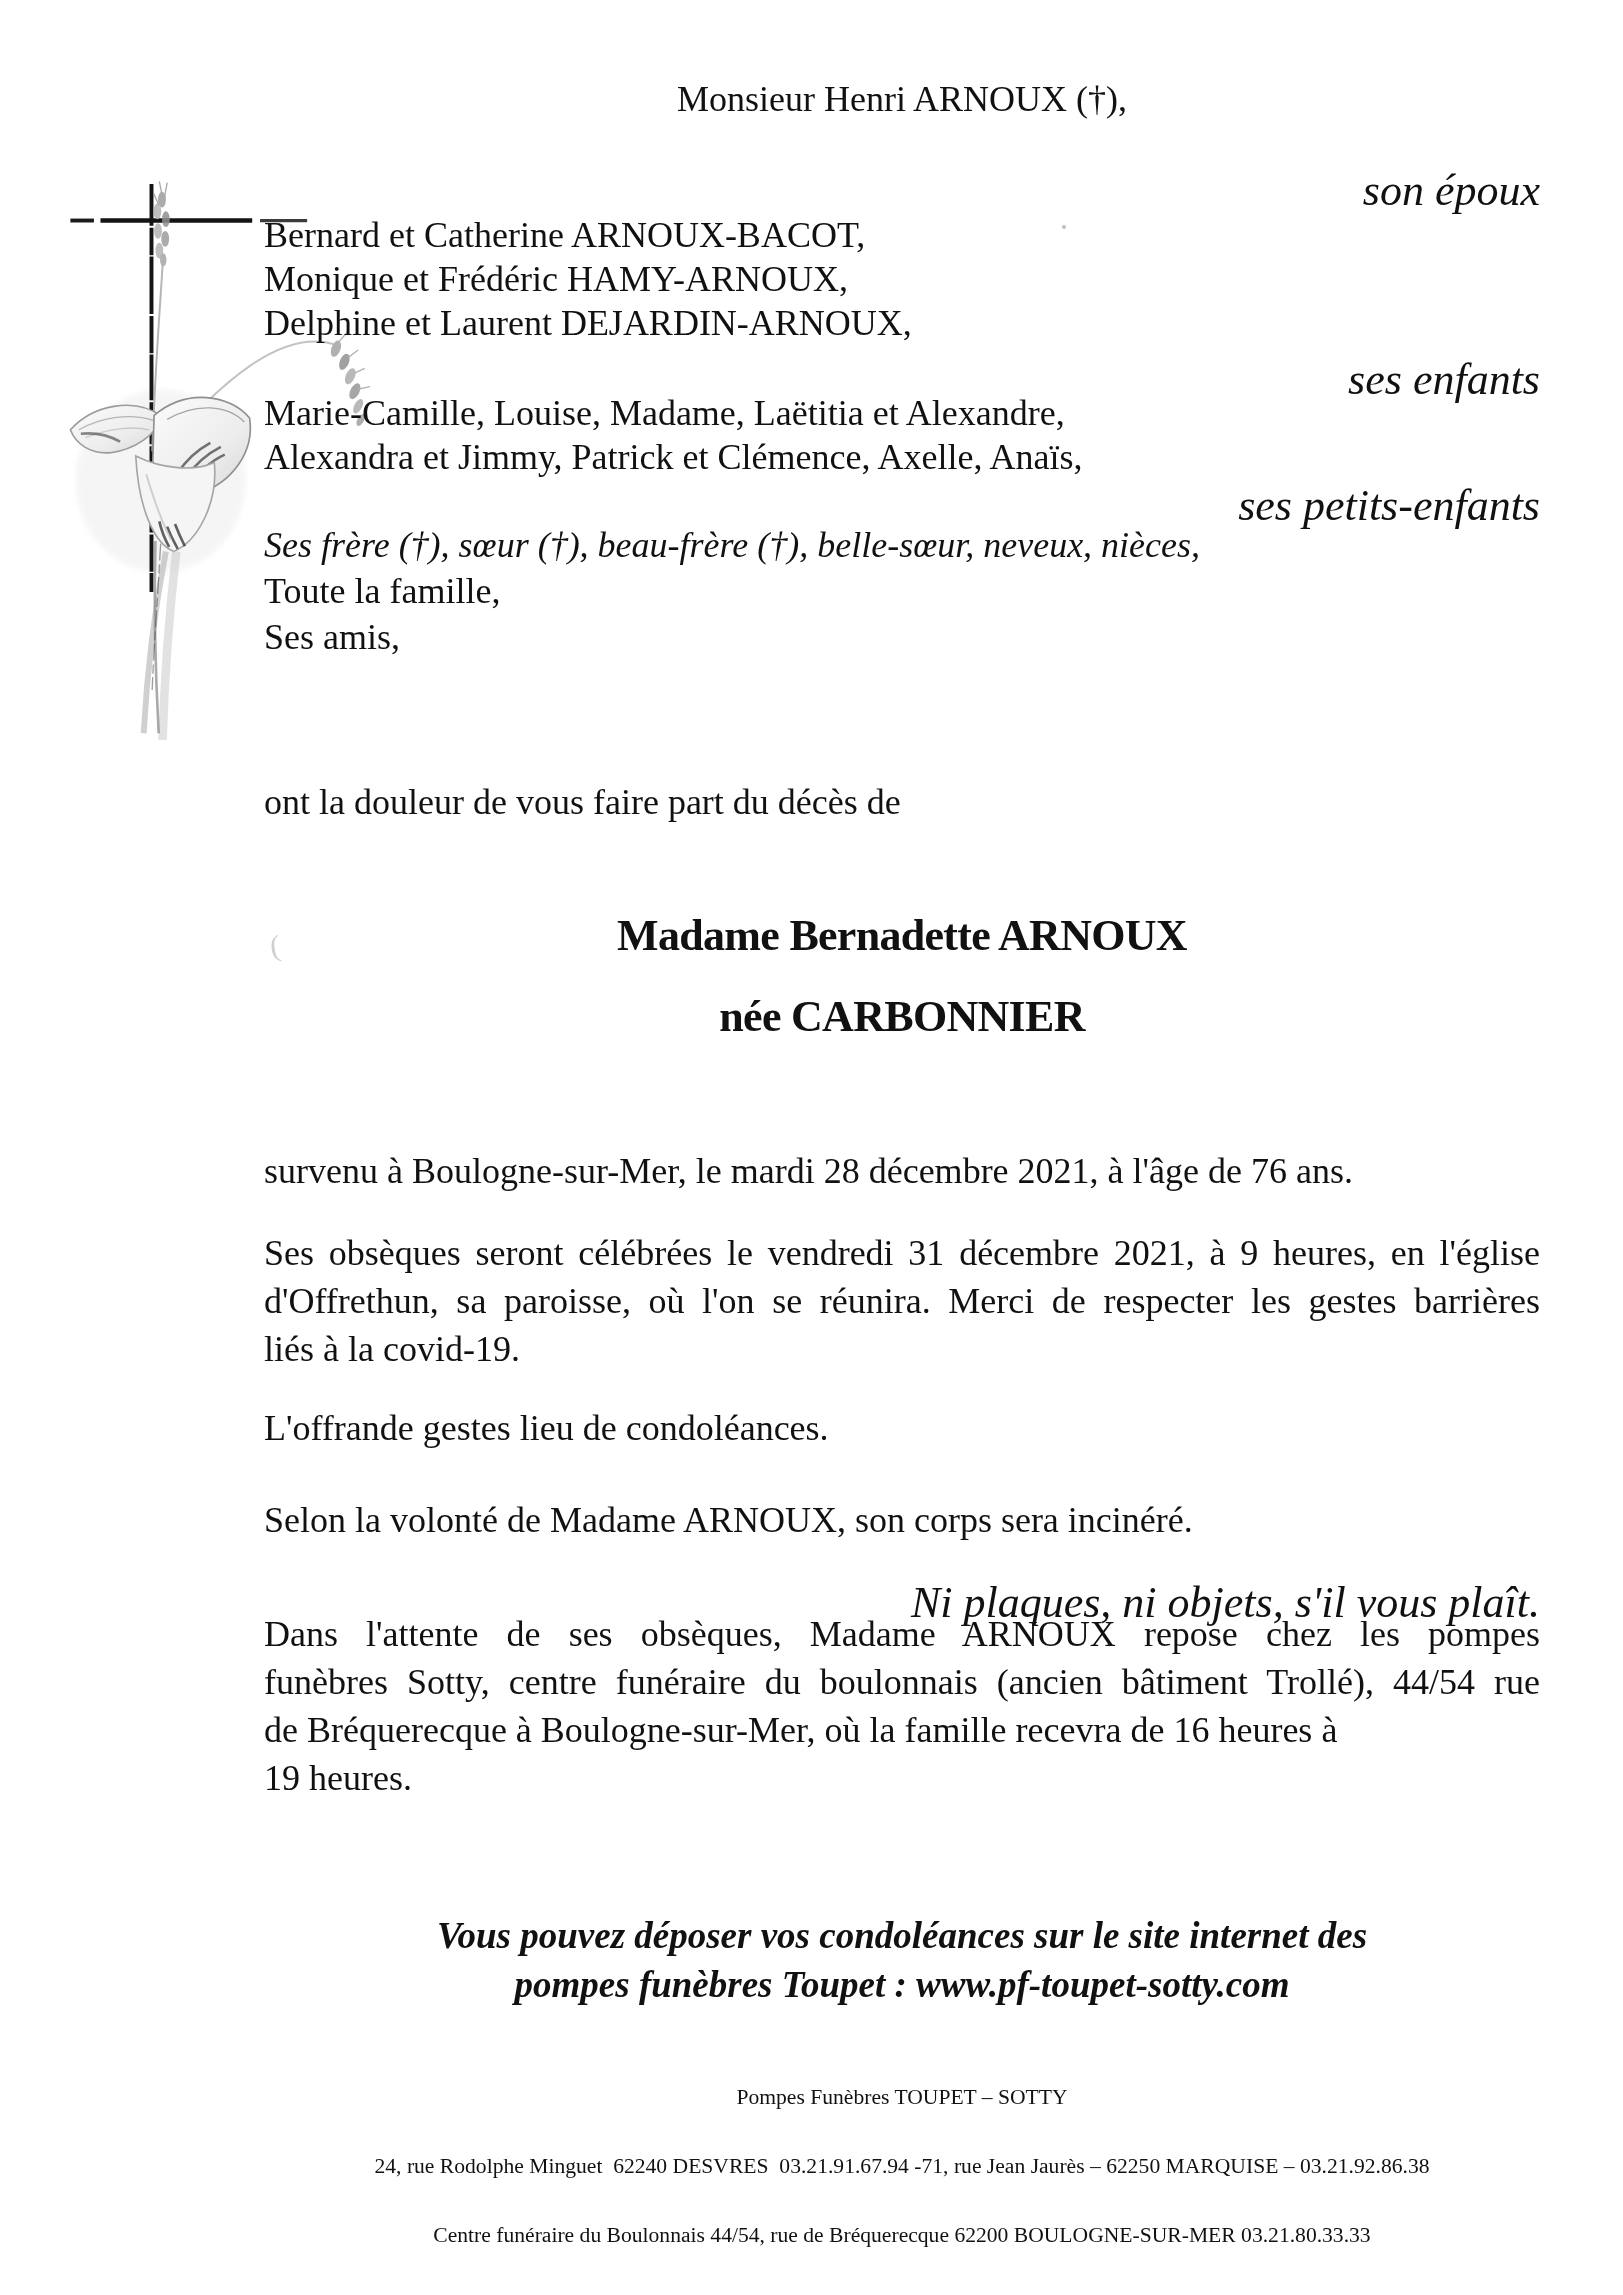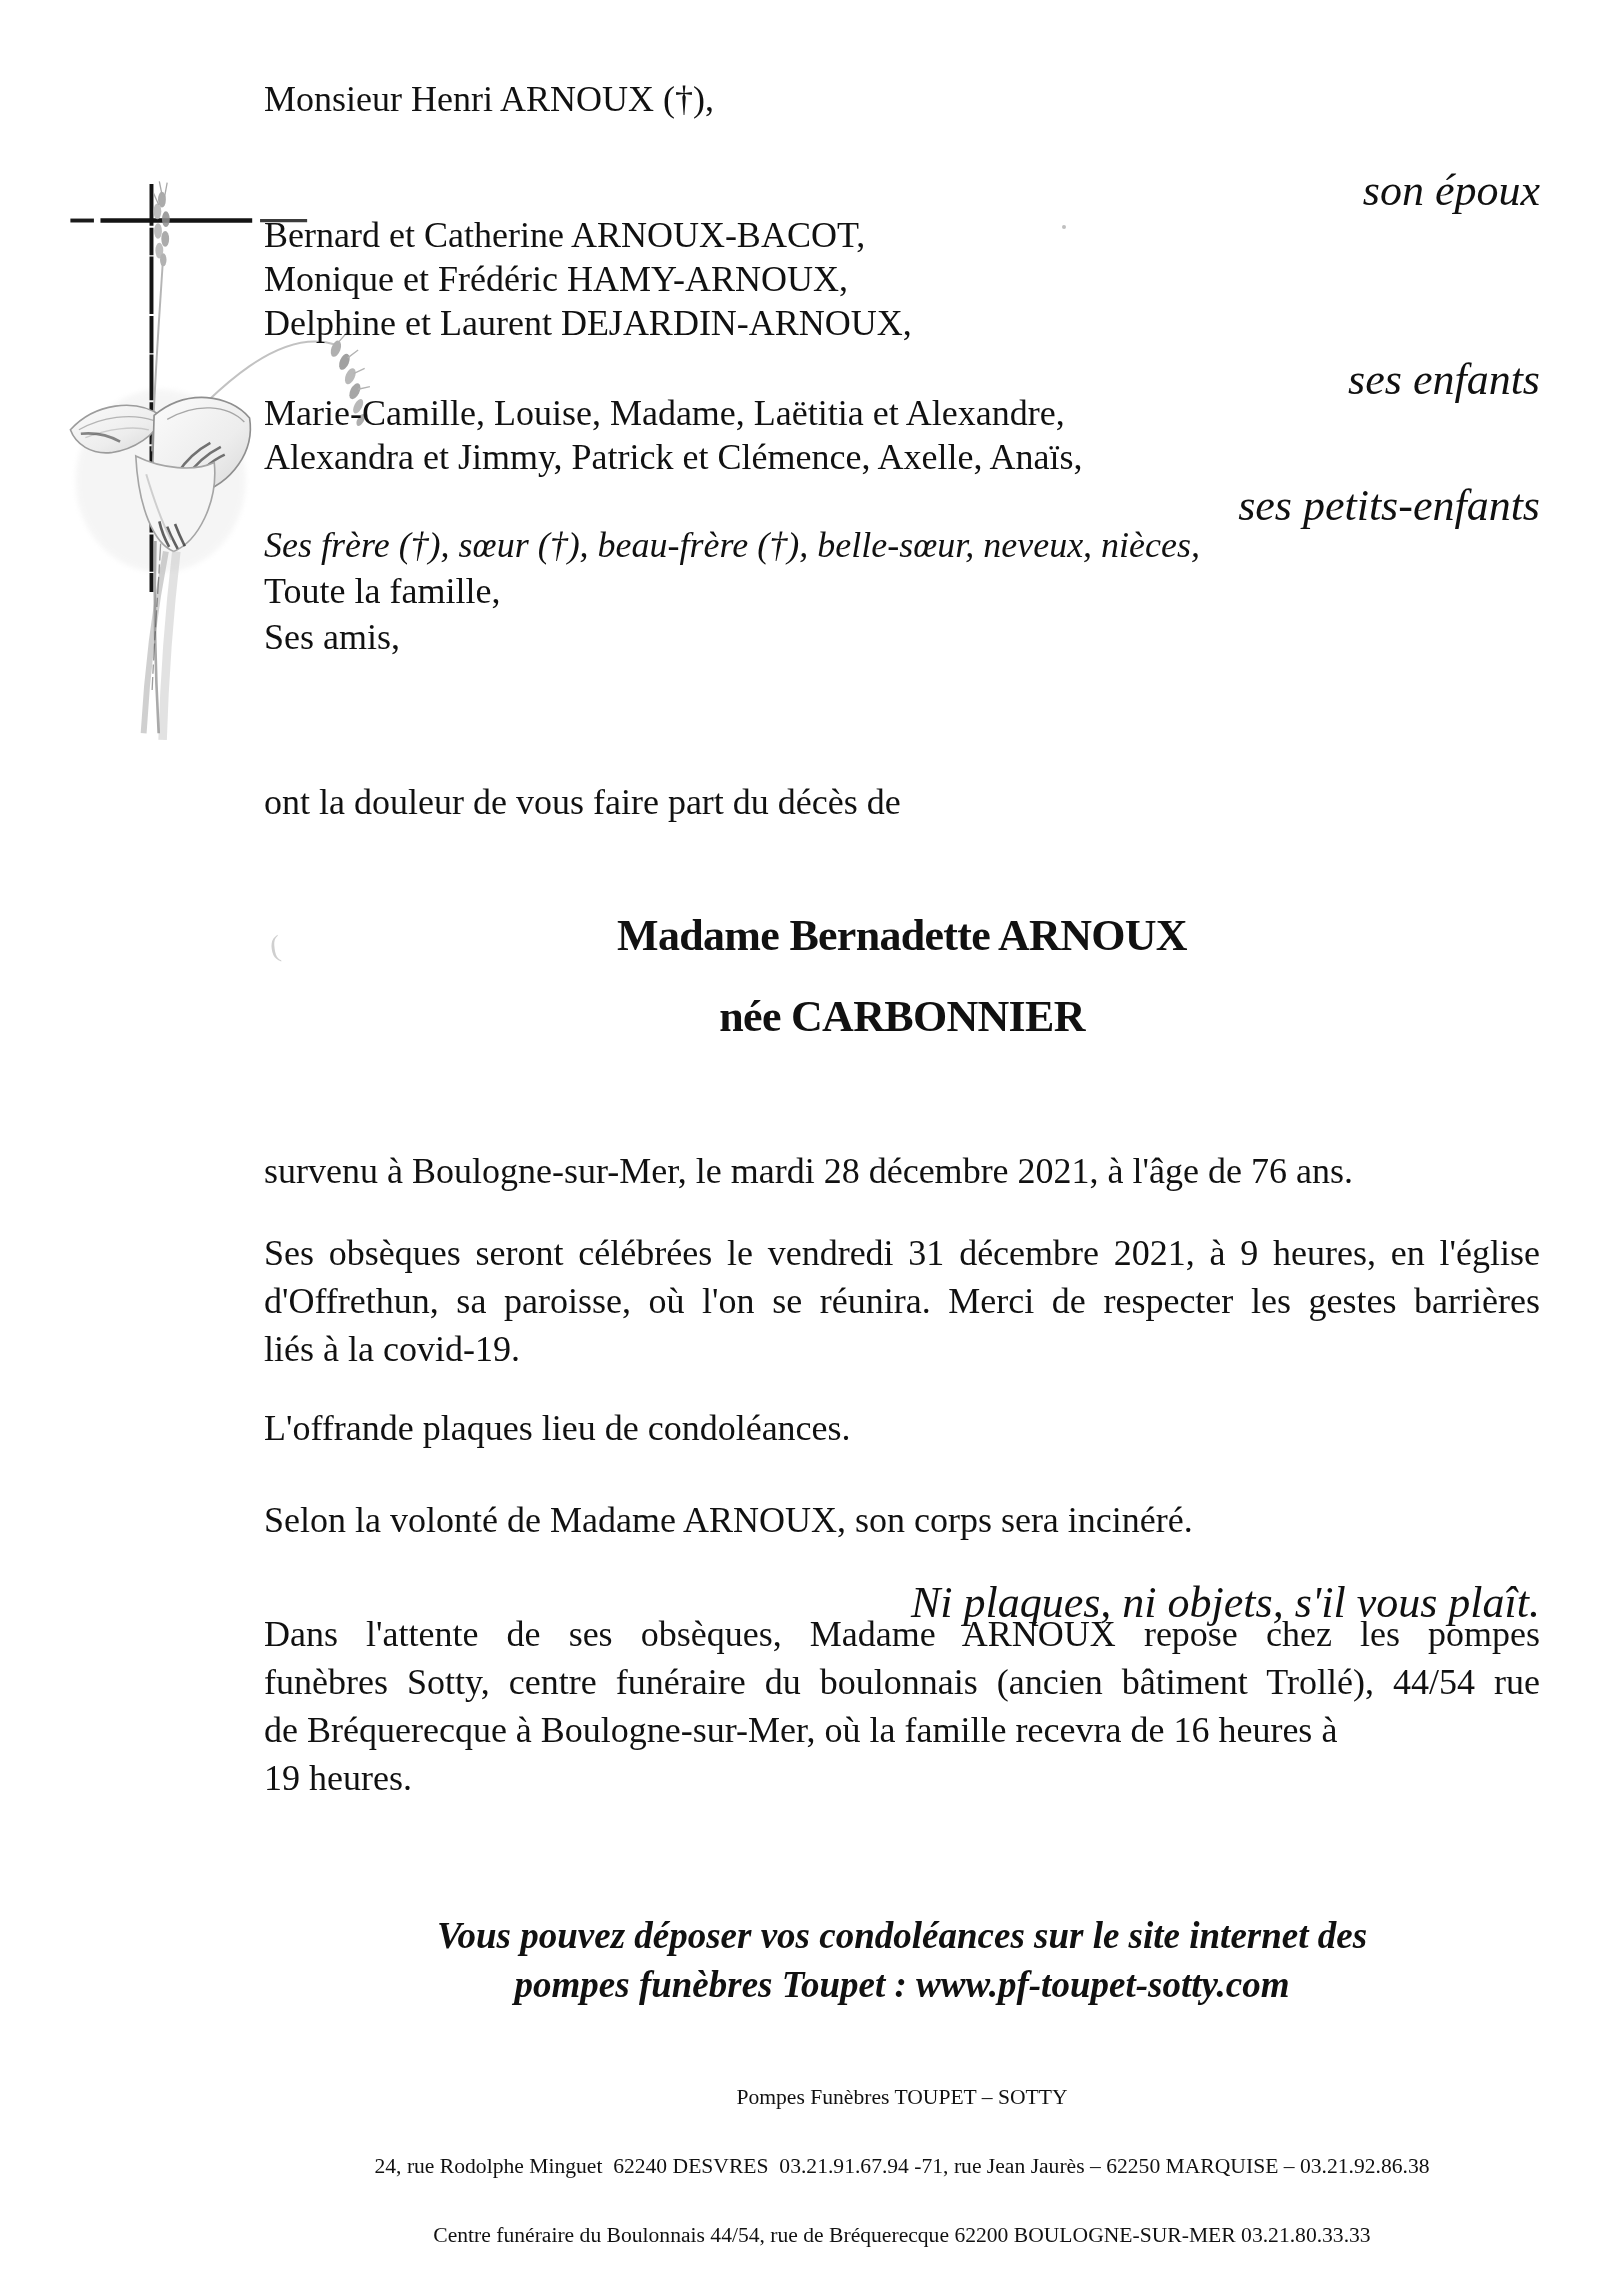--- a/index.html
+++ b/index.html
@@ -107,21 +107,21 @@
       <path d="M168,578 C152,660 140,748 134,856" stroke="#b7b7b7" stroke-width="9" fill="none" opacity="0.65"></path>
       <path d="M184,578 C174,664 166,764 163,866" stroke="#c6c6c6" stroke-width="13" fill="none" opacity="0.5"></path>
       <path d="M152,562 C150,644 152,764 157,856" stroke="#8e8e8e" stroke-width="4" fill="none" opacity="0.75"></path>
       <path d="M160,566 C156,640 150,720 147,790" stroke="#4a4a4a" stroke-width="2" fill="none" opacity="0.55" stroke-dasharray="26 6 14 5"></path>
     </g>
   </svg>
 
   <div class="artifact-paren">(</div>
   <div class="speck"></div>
 
-  <div class="col bodytext" style="top:77px;">Monsieur Henri ARNOUX (†),</div>
+  <div class="col bodytext" style="top:77px;text-align:center;">Monsieur Henri ARNOUX (†),</div>
 
   <div class="col rightlabel" style="top:165px;">son époux</div>
 
   <div class="col" style="top:213px;">
     <div class="bodytext">Bernard et Catherine ARNOUX-BACOT,</div>
     <div class="bodytext">Monique et Frédéric HAMY-ARNOUX,</div>
     <div class="bodytext">Delphine et Laurent DEJARDIN-ARNOUX,</div>
   </div>
 
   <div class="col rightlabel" style="top:354px;">ses enfants</div>
@@ -147,21 +147,21 @@
   </div>
 
   <div class="col para" style="top:1147px;">survenu à Boulogne-sur-Mer, le mardi 28 décembre 2021, à l'âge de 76 ans.</div>
 
   <div class="col" style="top:1229px;">
     <div class="para just">Ses obsèques seront célébrées le vendredi 31 décembre 2021, à 9 heures, en l'église</div>
     <div class="para just">d'Offrethun, sa paroisse, où l'on se réunira. Merci de respecter les gestes barrières</div>
     <div class="para">liés à la covid-19.</div>
   </div>
 
-  <div class="col para" style="top:1404px;">L'offrande plaques lieu de condoléances.</div>
+  <div class="col para" style="top:1404px;">L'offrande gestes lieu de condoléances.</div>
 
   <div class="col para" style="top:1496px;">Selon la volonté de Madame ARNOUX, son corps sera incinéré.</div>
 
   <div class="col rightlabel" style="top:1577px;">Ni plaques, ni objets, s'il vous plaît.</div>
 
   <div class="col" style="top:1610px;">
     <div class="para just">Dans l'attente de ses obsèques, Madame ARNOUX repose chez les pompes</div>
     <div class="para just">funèbres Sotty, centre funéraire du boulonnais (ancien bâtiment Trollé), 44/54 rue</div>
     <div class="para">de Bréquerecque à Boulogne-sur-Mer, où la famille recevra de 16 heures à</div>
     <div class="para">19 heures.</div>

